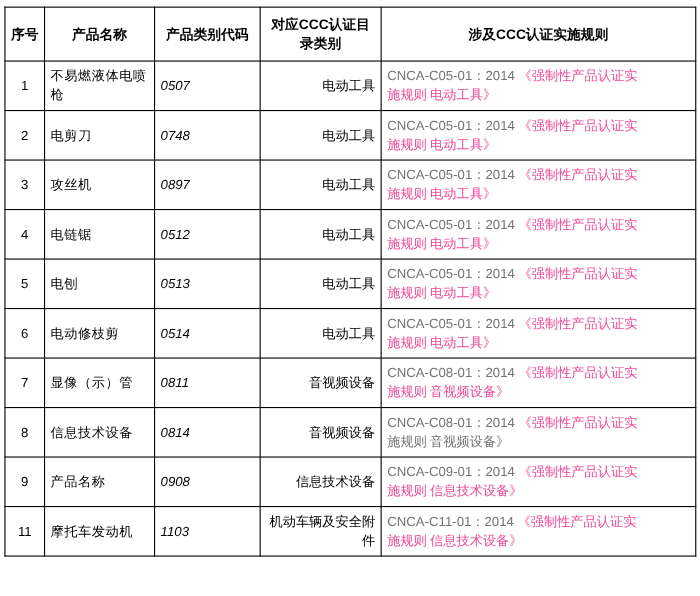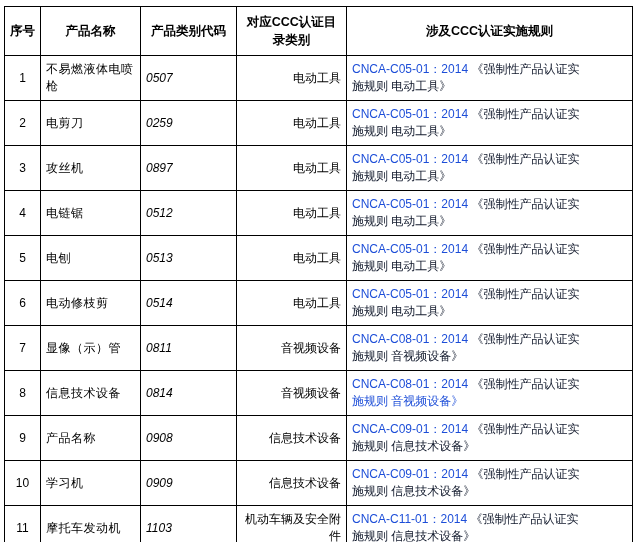--- a/index.html
+++ b/index.html
@@ -69,24 +69,24 @@
     font-size: 12px;
     padding-left: 8px;
   }
   td.rule {
     text-align: left;
     font-size: 11.5px;
     padding-left: 10px;
     padding-right: 6px;
   }
   .rule-line1 { display: block; white-space: nowrap; }
-  .rule-line2 { display: block; white-space: nowrap; }
-  .rule-code { color: #1d4ed8; }
+  .rule-line2 { display: block; white-space: nowrap; font-family: Liberation Serif, serif; }
+  .rule-code { color: #737373; }
   .rule-link {
-    color: #0f172a;
+    color: #ec4899;
     text-decoration: none;
   }
   .row-tall td { height: 38px; }
   th.hdr-seq { letter-spacing: 0; }
 </style>
 </head>
 <body>
 
 <div class="sheet">
   <table class="cert-table">
@@ -113,21 +113,21 @@
         <td class="code">0507</td>
         <td class="cat">电动工具</td>
         <td class="rule">
           <span class="rule-line1"><span class="rule-code">CNCA-C05-01：2014</span> <a class="rule-link" href="#">《强制性产品认证实</a></span>
           <span class="rule-line2"><a class="rule-link" href="#">施规则 电动工具》</a></span>
         </td>
       </tr>
       <tr class="row-tall">
         <td class="seq">2</td>
         <td class="name">电剪刀</td>
-        <td class="code">0259</td>
+        <td class="code">0748</td>
         <td class="cat">电动工具</td>
         <td class="rule">
           <span class="rule-line1"><span class="rule-code">CNCA-C05-01：2014</span> <a class="rule-link" href="#">《强制性产品认证实</a></span>
           <span class="rule-line2"><a class="rule-link" href="#">施规则 电动工具》</a></span>
         </td>
       </tr>
       <tr class="row-tall">
         <td class="seq">3</td>
         <td class="name">攻丝机</td>
         <td class="code">0897</td>
@@ -184,30 +184,20 @@
         <td class="cat">音视频设备</td>
         <td class="rule">
           <span class="rule-line1"><span class="rule-code">CNCA-C08-01：2014</span> <a class="rule-link" href="#">《强制性产品认证实</a></span>
           <span class="rule-line2"><span class="rule-code">施规则 音视频设备》</span></span>
         </td>
       </tr>
       <tr class="row-tall">
         <td class="seq">9</td>
         <td class="name">产品名称</td>
         <td class="code">0908</td>
-        <td class="cat">信息技术设备</td>
-        <td class="rule">
-          <span class="rule-line1"><span class="rule-code">CNCA-C09-01：2014</span> <a class="rule-link" href="#">《强制性产品认证实</a></span>
-          <span class="rule-line2"><a class="rule-link" href="#">施规则 信息技术设备》</a></span>
-        </td>
-      </tr>
-      <tr class="row-tall">
-        <td class="seq">10</td>
-        <td class="name">学习机</td>
-        <td class="code">0909</td>
         <td class="cat">信息技术设备</td>
         <td class="rule">
           <span class="rule-line1"><span class="rule-code">CNCA-C09-01：2014</span> <a class="rule-link" href="#">《强制性产品认证实</a></span>
           <span class="rule-line2"><a class="rule-link" href="#">施规则 信息技术设备》</a></span>
         </td>
       </tr>
       <tr class="row-tall">
         <td class="seq">11</td>
         <td class="name">摩托车发动机</td>
         <td class="code">1103</td>

